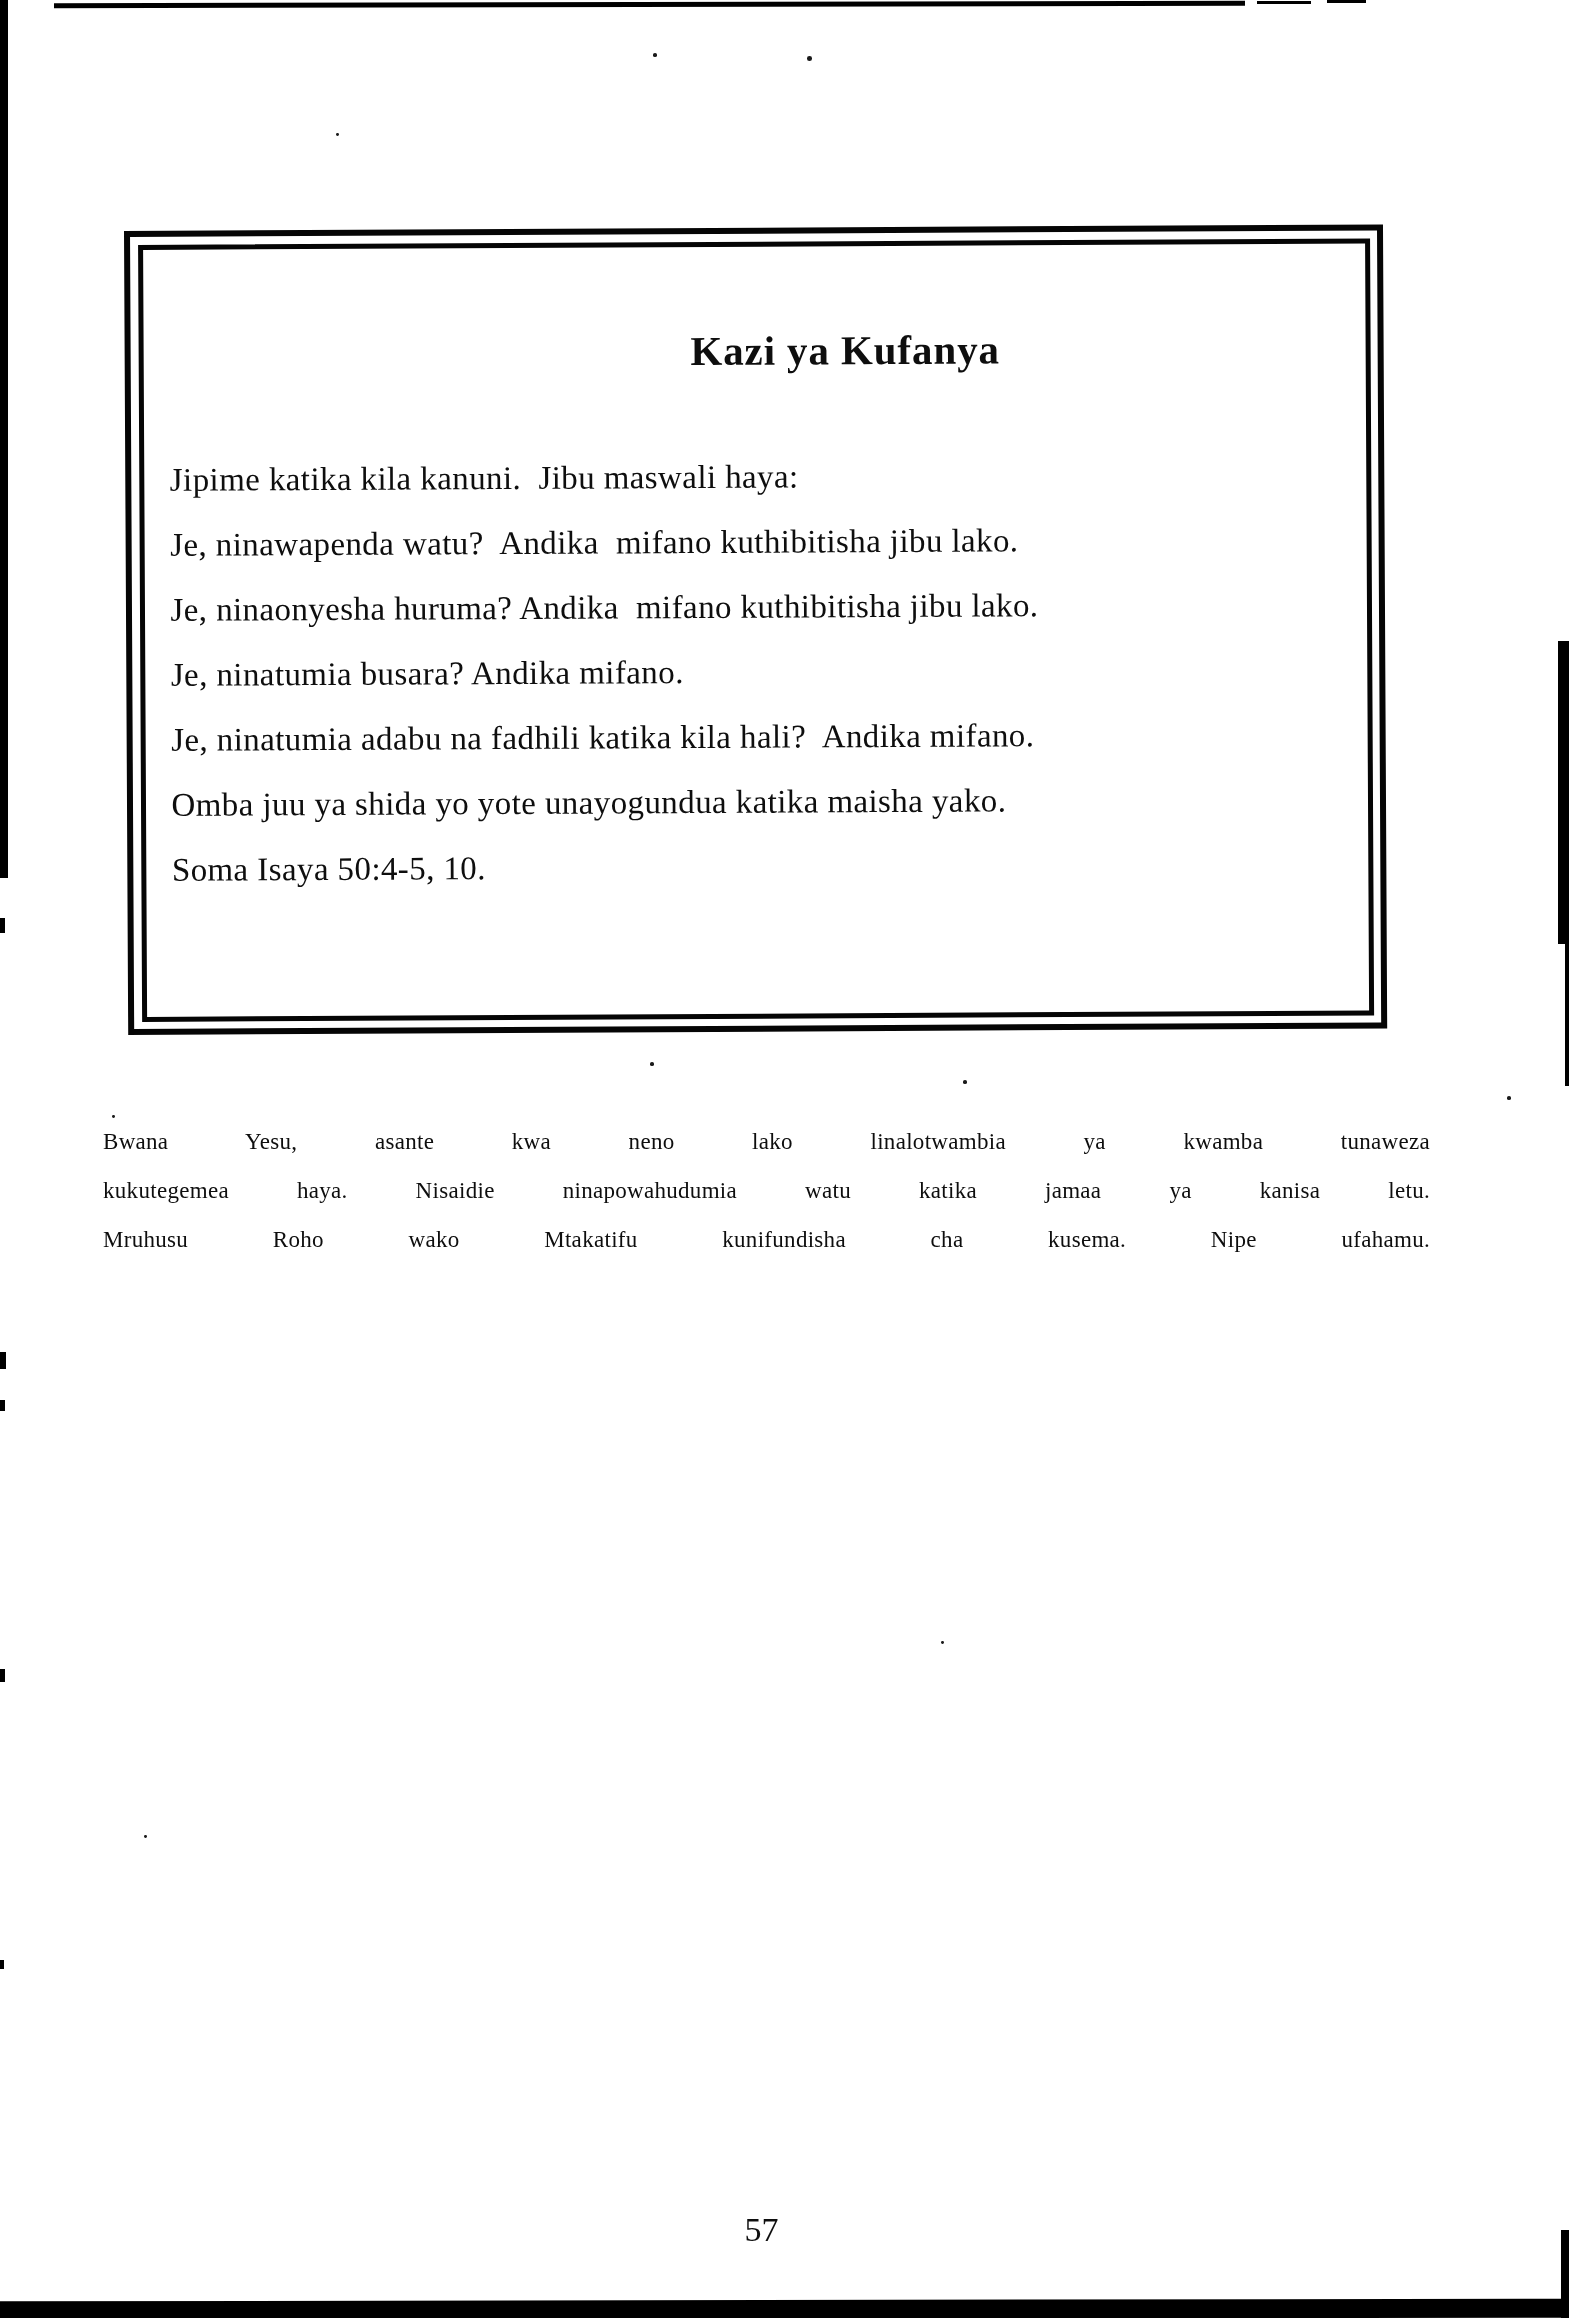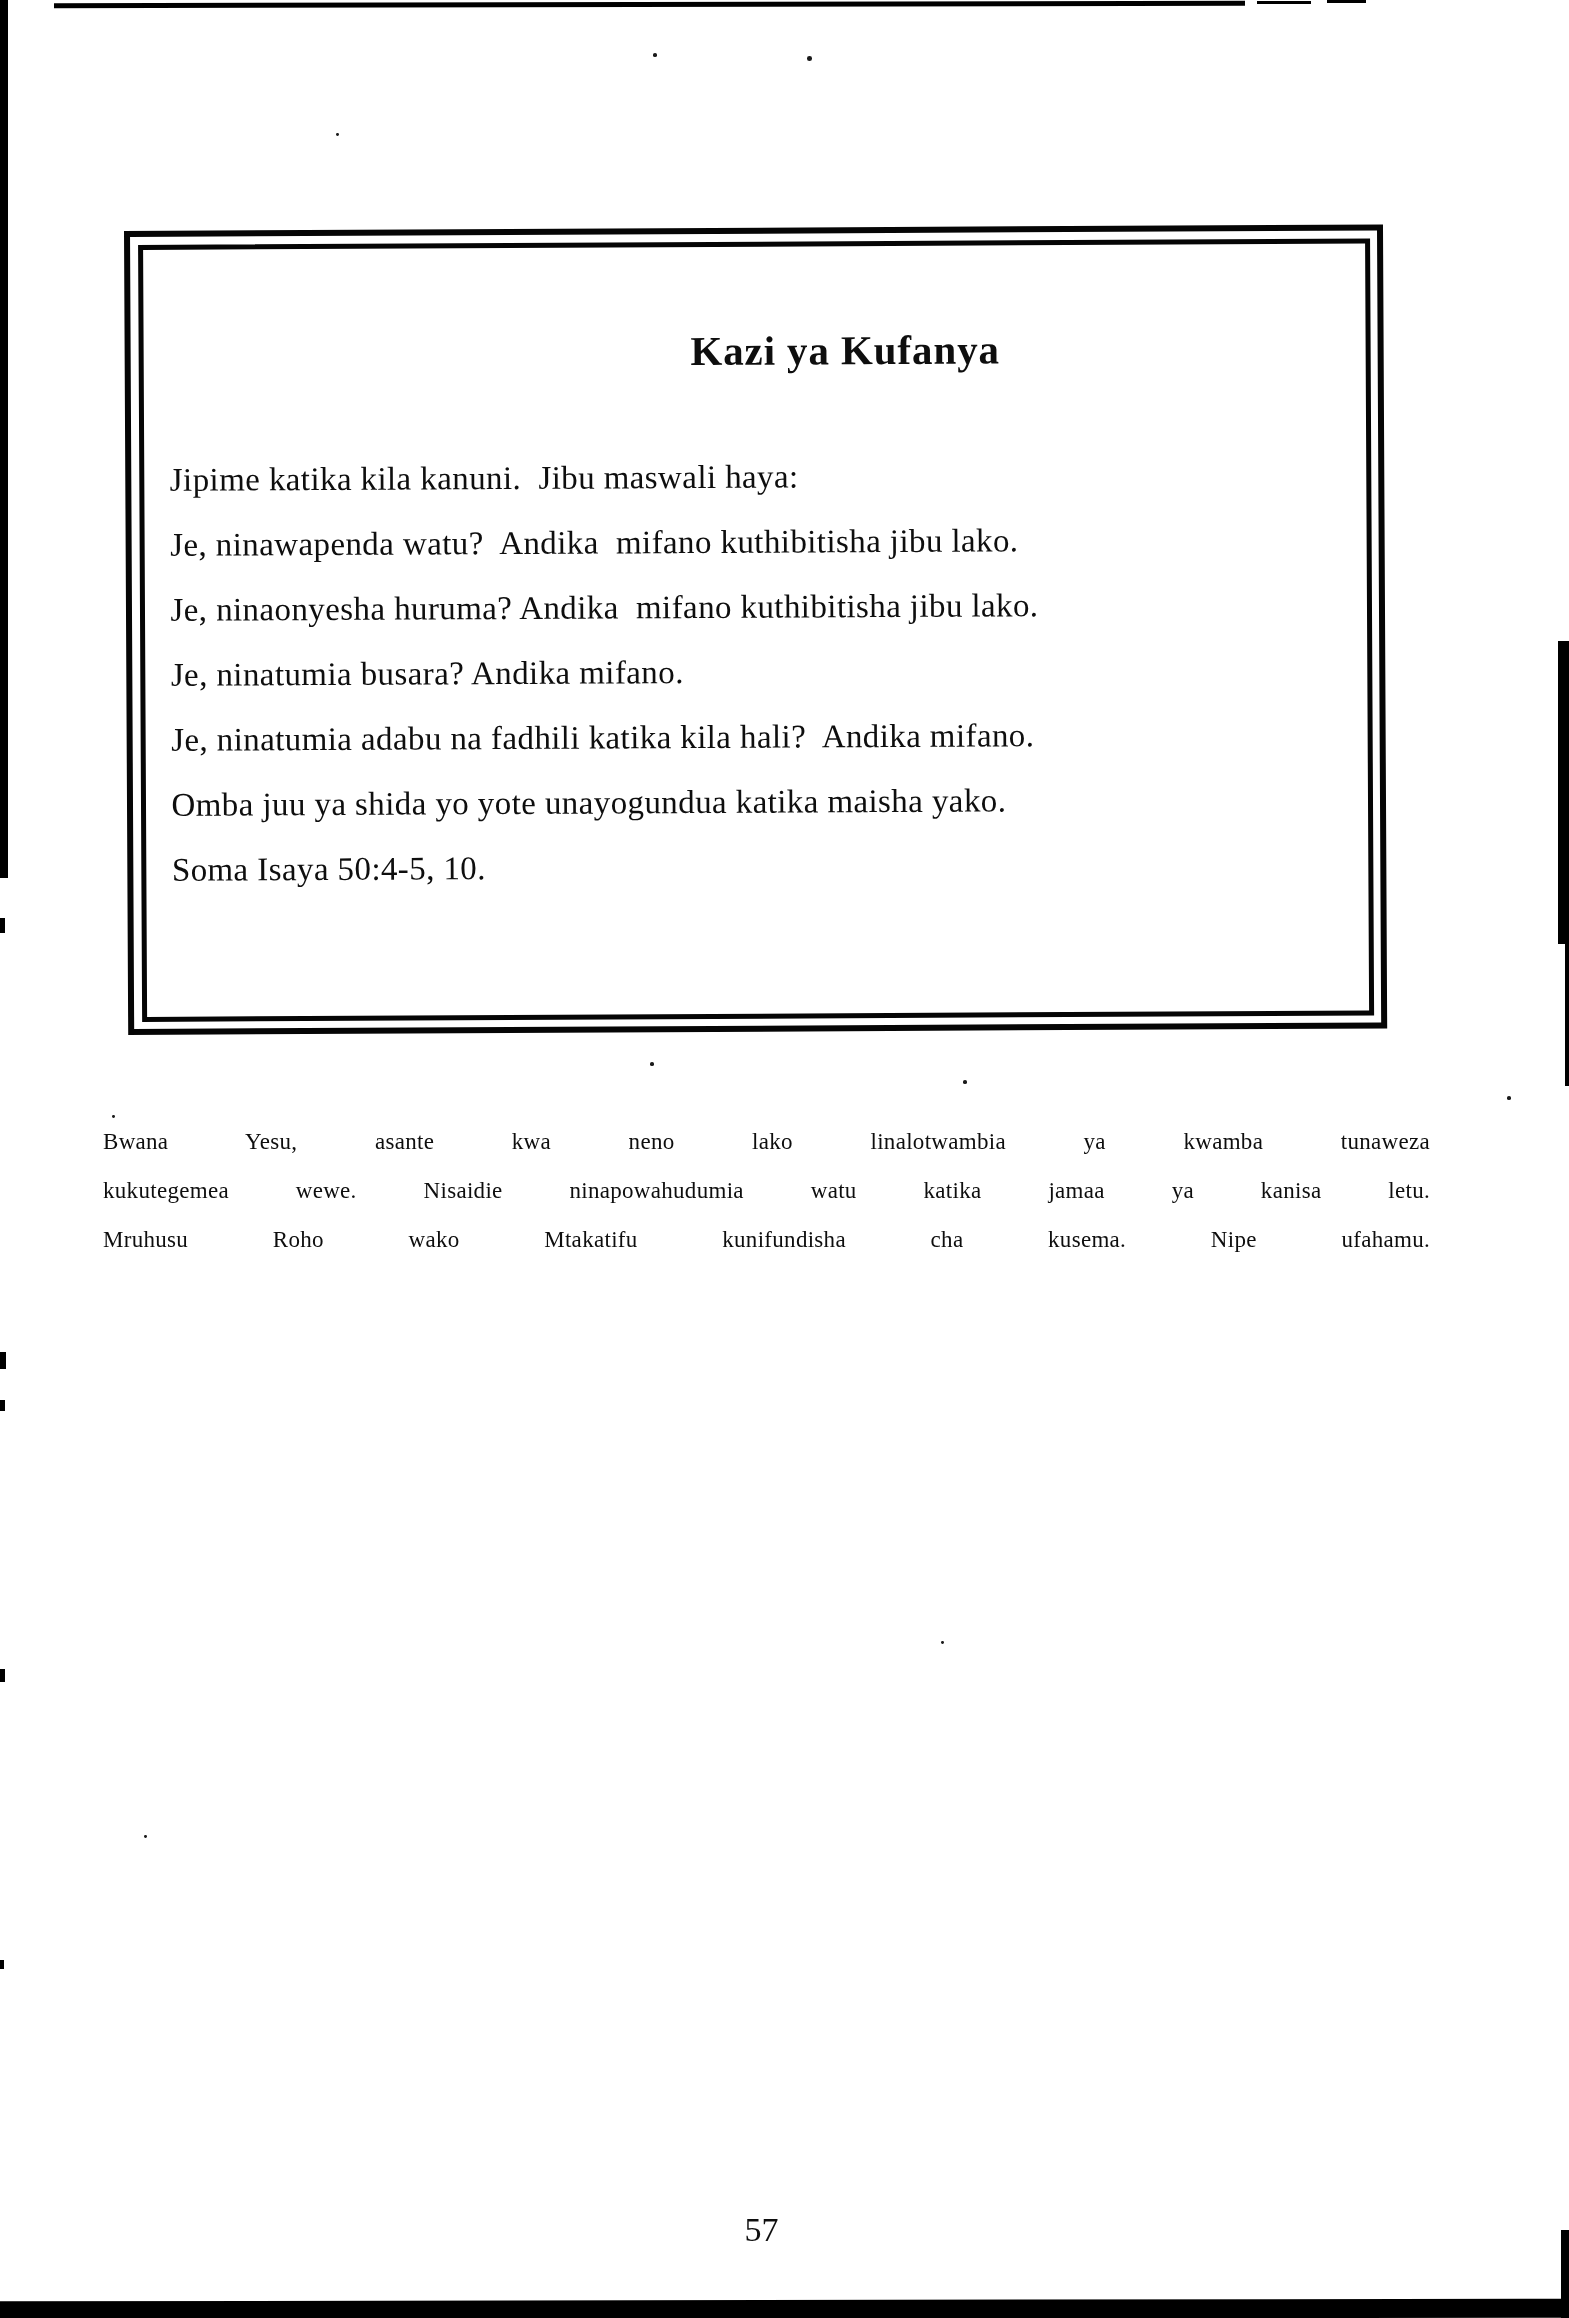--- a/index.html
+++ b/index.html
@@ -130,20 +130,20 @@
         <div class="box-line">Je, ninatumia busara? Andika mifano.</div>
         <div class="box-line">Je, ninatumia adabu na fadhili katika kila hali?  Andika mifano.</div>
         <div class="box-line">Omba juu ya shida yo yote unayogundua katika maisha yako.</div>
         <div class="box-line">Soma Isaya 50:4-5, 10.</div>
       </div>
     </div>
   </div>
 
   <div class="prayer">
     <div class="prayer-line">Bwana Yesu, asante kwa neno lako linalotwambia ya kwamba tunaweza</div>
-    <div class="prayer-line">kukutegemea wewe. Nisaidie ninapowahudumia watu katika jamaa ya kanisa letu.</div>
+    <div class="prayer-line">kukutegemea haya. Nisaidie ninapowahudumia watu katika jamaa ya kanisa letu.</div>
     <div class="prayer-line">Mruhusu Roho wako Mtakatifu kunifundisha cha kusema. Nipe ufahamu.</div>
   </div>
 
   <div class="page-number">57</div>
 
 </div>
 
 
 </body></html>

